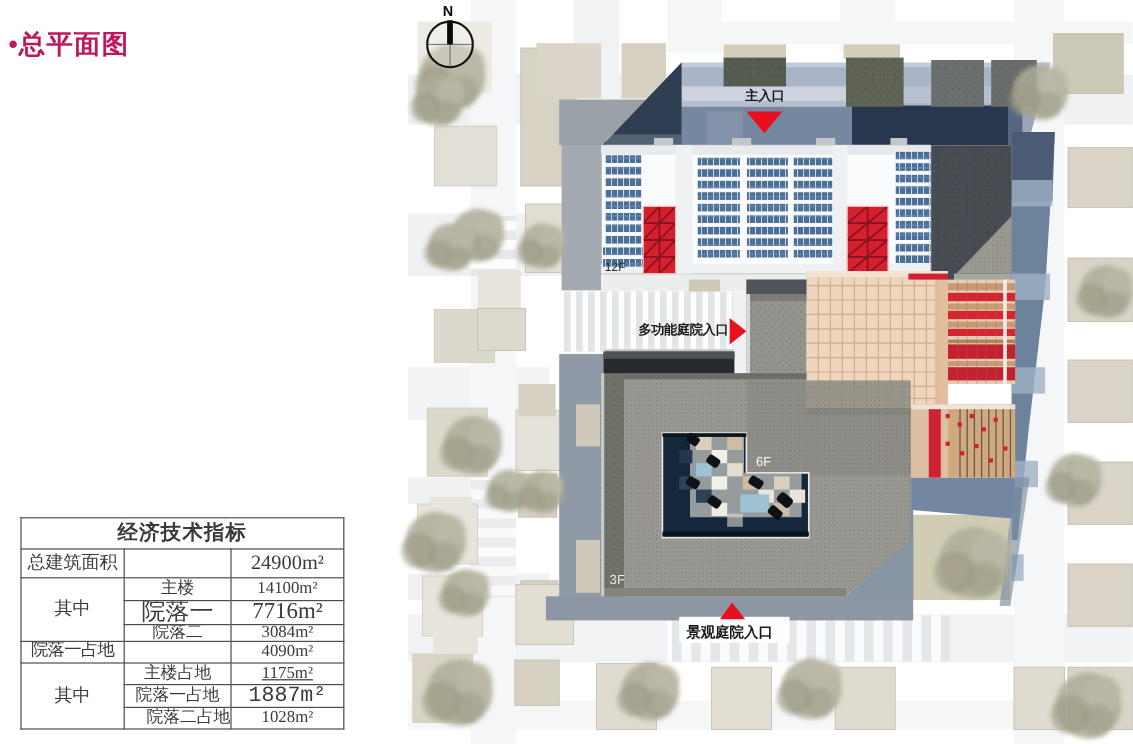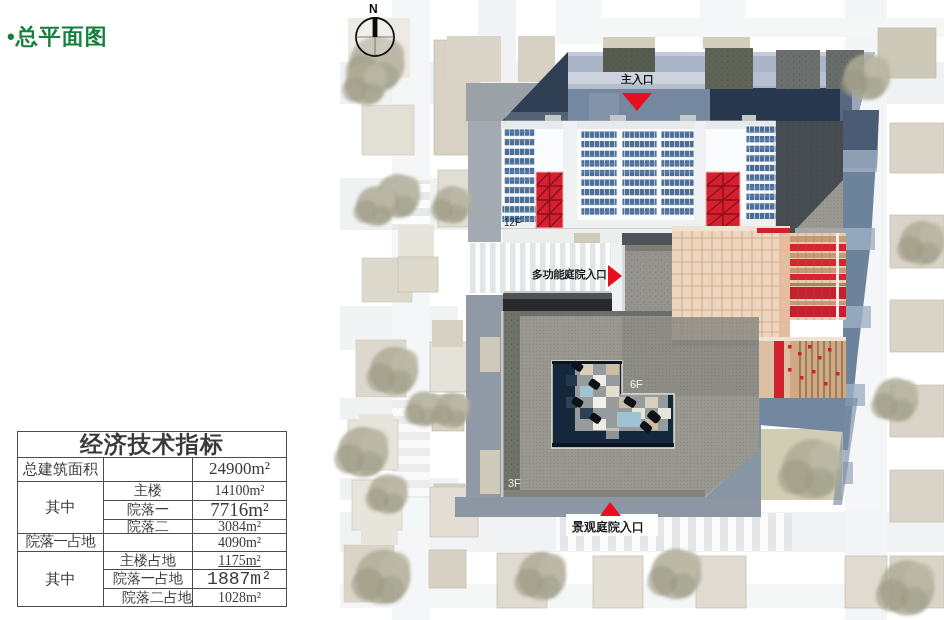--- a/index.html
+++ b/index.html
@@ -1,18 +1,18 @@
 <!DOCTYPE html>
 <html><head>
 <meta charset="utf-8">
 <style>
 html,body{margin:0;padding:0;width:944px;height:620px;background:#fff;overflow:hidden;
 font-family:"Liberation Sans",sans-serif;}
 .abs{position:absolute;}
-#ttl{left:7px;top:22px;font-size:22px;font-weight:bold;color:#15803d;letter-spacing:1px;}
+#ttl{left:7px;top:22px;font-size:22px;font-weight:bold;color:#be185d;letter-spacing:1px;}
 #tecon{left:17px;top:431px;width:269px;}
 #tecon table{border-collapse:collapse;width:269px;table-layout:fixed;
 font-family:"Liberation Serif",serif;color:#3a3a3a;}
 #tecon td{border:1.6px solid #4c4c4c;text-align:center;padding:0;overflow:hidden;white-space:nowrap;line-height:0.95;}
 </style>
 </head>
 <body>
 
 <div class="abs" style="left:0;top:0;width:944px;height:620px;background:#ffffff;"></div>
 
@@ -508,36 +508,36 @@
 <div class="abs" id="tecon">
 <table>
 <colgroup>
         <col style="width:86px">
         <col style="width:89px">
         <col style="width:94px">
       </colgroup>
 
 <tbody>
         <tr>
-          <td colspan="3" style="height:25px;font-size:23px;font-weight:bold;letter-spacing:1px;">经济技术指标</td>
+          <td colspan="3" style="height:25px;font-size:17px;font-weight:bold;letter-spacing:1px;">经济技术指标</td>
         </tr>
 
 <tr>
           <td style="height:23px;font-size:15px;">总建筑面积</td>
           <td></td>
           <td style="font-size:17px;">24900m²</td>
         </tr>
 
 <tr>
           <td rowspan="3" style="font-size:15px;">其中</td>
           <td style="height:17.5px;font-size:14px;">主楼</td>
           <td style="font-size:14px;">14100m²</td>
         </tr>
 <tr>
-          <td style="height:15.5px;font-size:14px;">院落一</td>
+          <td style="height:15.5px;font-size:20px;">院落一</td>
           <td style="font-size:19px;">7716m²</td>
         </tr>
 <tr>
           <td style="height:11.5px;font-size:14px;">院落二</td>
           <td style="font-size:14px;">3084m²</td>
         </tr>
 
 <tr>
           <td style="height:17px;font-size:14.5px;letter-spacing:-0.6px;">院落一占地</td>
           <td></td>

